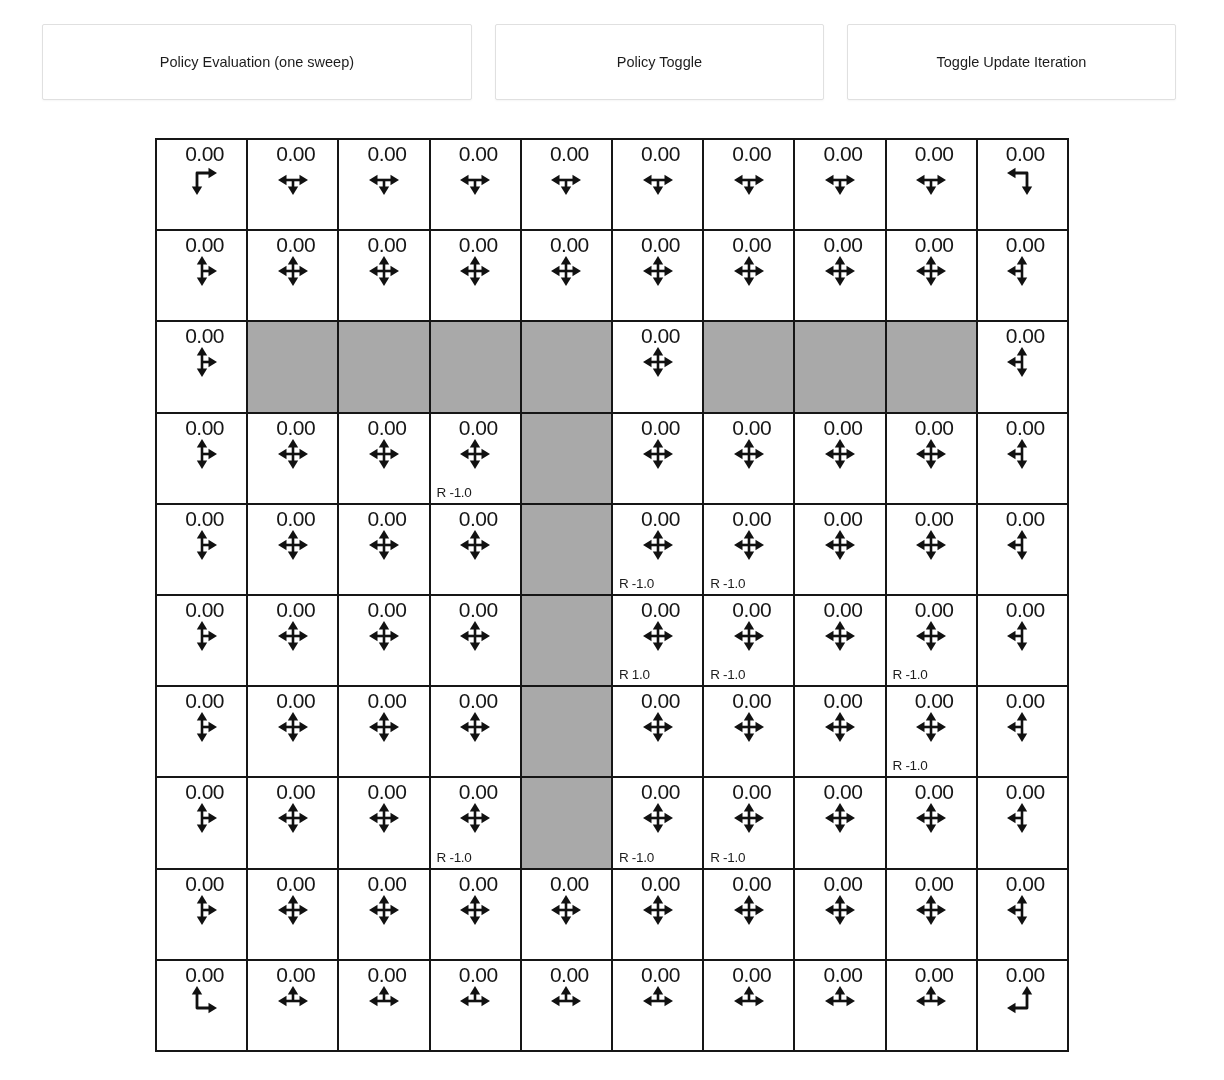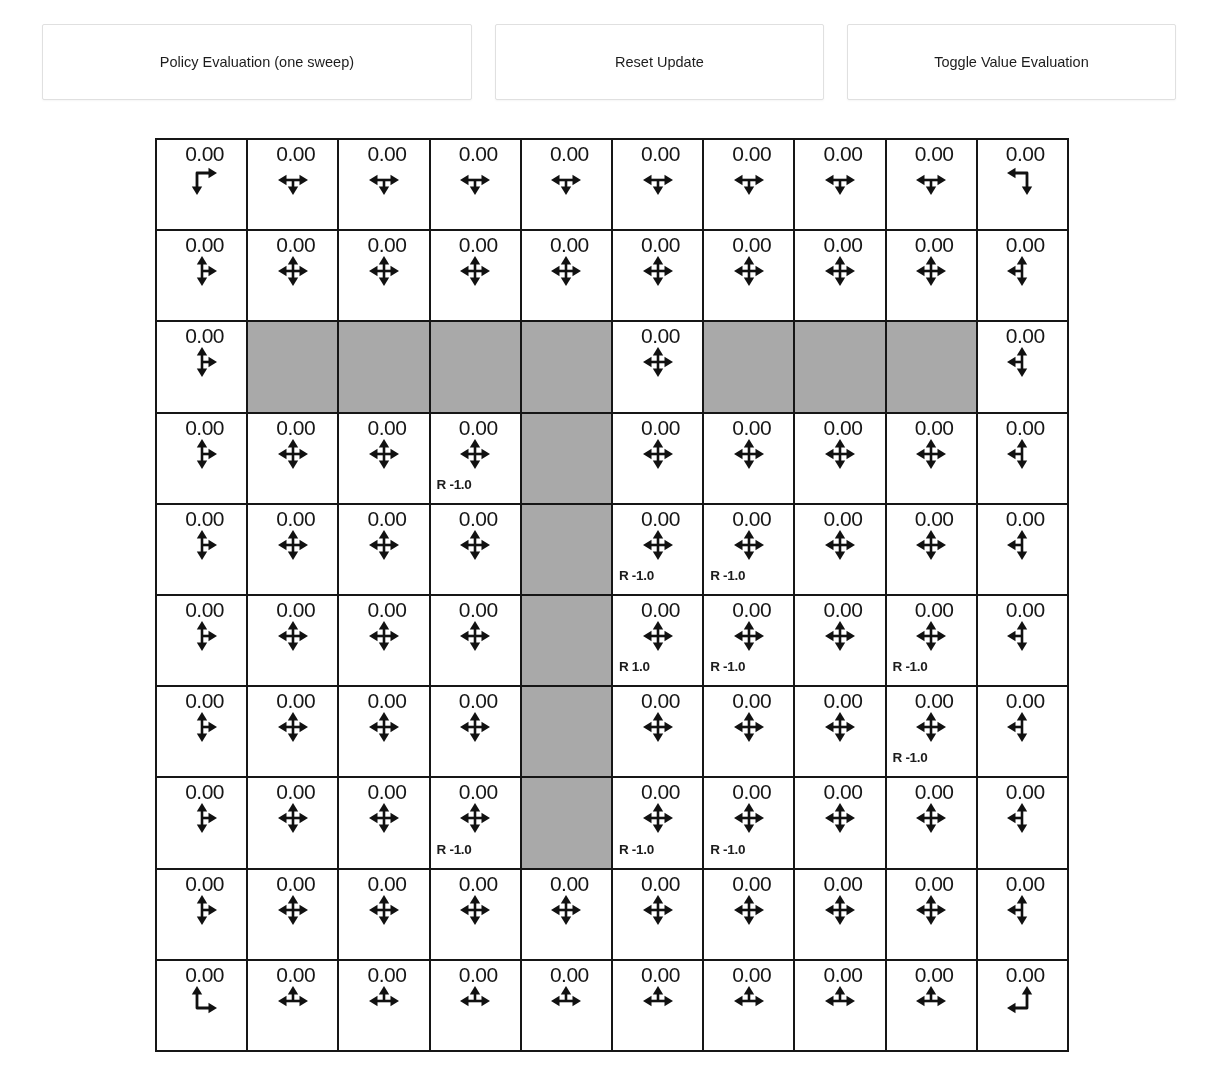--- a/index.html
+++ b/index.html
@@ -56,34 +56,34 @@
   }
   .cell-arrow {
     display: block;
     margin: -3px auto 0 auto;
     width: 34px;
     height: 34px;
   }
   .cell-reward {
     position: absolute;
     left: 6px;
-    bottom: 11px;
+    bottom: 3px;
     font-size: 13.5px;
-    font-weight: 700;
+    font-weight: 400;
     color: #1c1c1c;
     letter-spacing: -0.3px;
   }
 </style>
 </head>
 <body>
 
 <div class="toolbar">
   <button class="wide">Policy Evaluation (one sweep)</button>
-  <button>Reset Update</button>
-  <button>Toggle Value Evaluation</button>
+  <button>Policy Toggle</button>
+  <button>Toggle Update Iteration</button>
 </div>
 
 <div class="grid">
     <div class="cell">
       <span class="cell-value">0.00</span>
       <svg class="cell-arrow" viewBox="0 0 34 34" aria-hidden="true">
         <path d="M 12,28 L 12,10 L 27,10" fill="none" stroke="#111" stroke-width="2.8" stroke-linejoin="round"></path>
         <polygon points="12,32 6.8,23.5 17.2,23.5" fill="#111"></polygon>
         <polygon points="32,10 23.5,4.8 23.5,15.2" fill="#111"></polygon>
       </svg>

